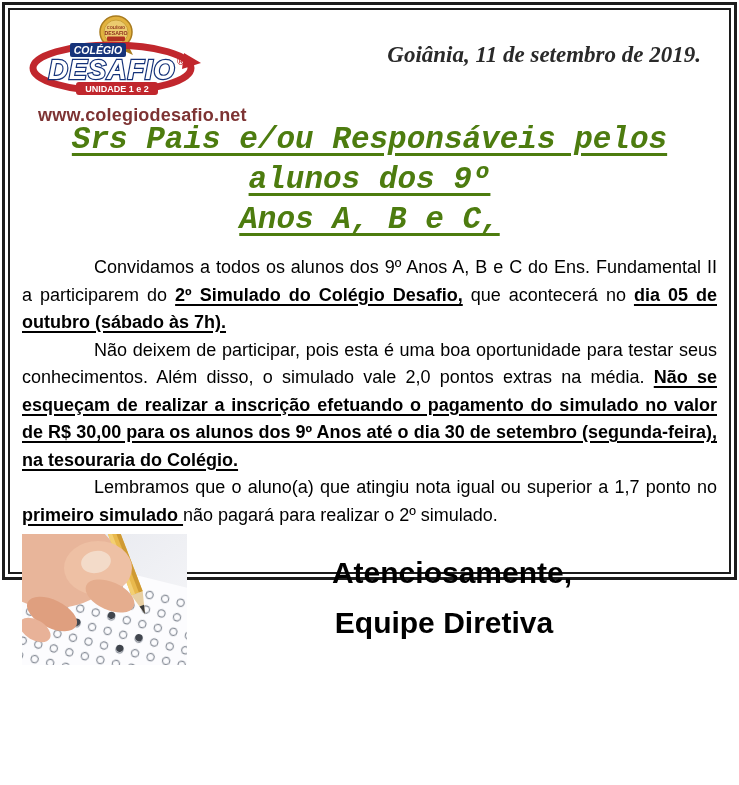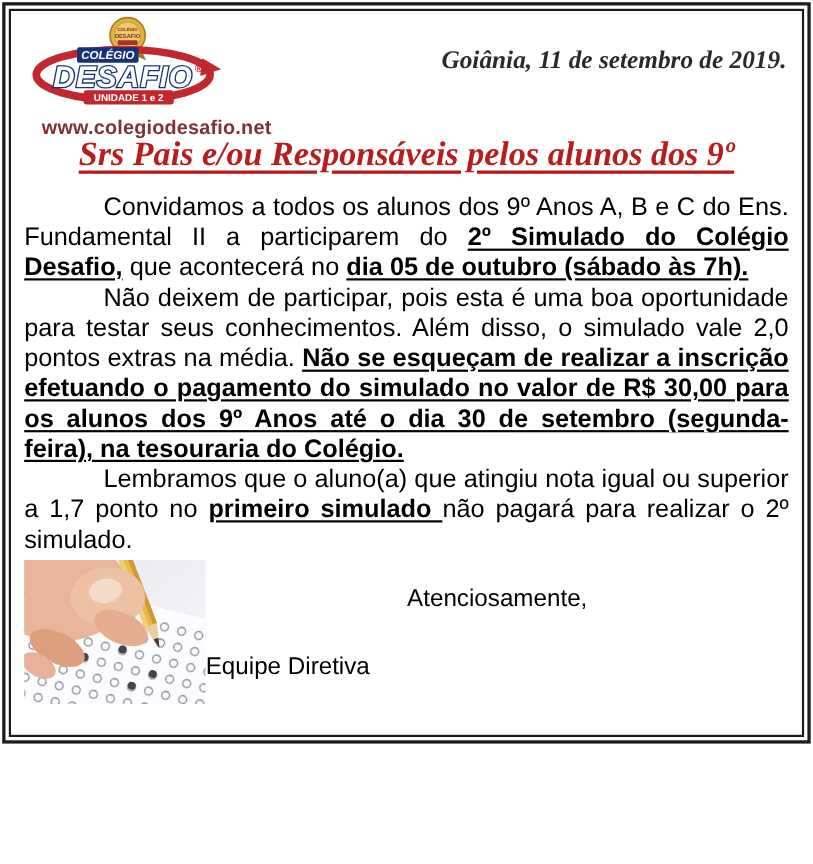--- a/index.html
+++ b/index.html
@@ -1,38 +1,38 @@
 <!DOCTYPE html>
 <html><head>
 <meta charset="utf-8">
 <style>
   html,body{margin:0;padding:0;background:#fff;}
   body{width:739px;height:785px;overflow:hidden;font-family:"Liberation Sans",sans-serif;}
-  .page{box-sizing:border-box;width:735px;height:674px;margin:2px auto 0;border:3px solid #1c1c1c;padding:3px;background:#fff;}
+  .page{box-sizing:border-box;width:735px;height:578px;margin:2px auto 0;border:3px solid #1c1c1c;padding:3px;background:#fff;}
   .inner{box-sizing:border-box;width:100%;height:100%;border:2px solid #1c1c1c;padding:4px 12px 6px;}
   
   .header{display:flex;justify-content:space-between;align-items:flex-start;height:104px;}
   .logo-block{width:200px;padding-left:2px;}
   .website{font-weight:bold;font-size:18px;color:#7d3333;margin:1px 0 0 14px;letter-spacing:.2px;}
-  .date{font-family:"Liberation Serif",serif;font-style:italic;font-weight:bold;font-size:23px;color:#2a2a2a;margin:28px 2px 0 0;}
+  .date{font-family:"Liberation Serif",serif;font-style:italic;font-weight:bold;font-size:23px;color:#2a2a2a;margin:28px 16px 0 0;}
   
-  .title{margin:2px 0 14px;text-align:center;font-family:Liberation Serif, serif;font-style:italic;font-weight:bold;font-size:31px;line-height:40px;color:#b91c1c;}
+  .title{margin:2px 0 14px;text-align:center;font-family:Liberation Mono, monospace;font-style:italic;font-weight:bold;font-size:31px;line-height:40px;color:#4d7c0f;}
   .title span{display:block;text-decoration:underline;text-decoration-thickness:3px;text-underline-offset:5px;}
   
   .body-text{color:#000;}
-  .para{margin:0;text-align:justify;text-indent:72px;font-size:23px;line-height:27.5px;}
+  .para{margin:0;text-align:justify;text-indent:72px;font-size:18px;line-height:27.5px;}
   .b{font-weight:bold;}
   .i{}
   .u{text-decoration:underline;text-decoration-thickness:2px;text-underline-offset:3px;}
   
   .bottom{display:flex;margin-top:5px;}
   .photo{width:165px;height:131px;flex:0 0 165px;display:block;}
-  .sig{flex:1;font-weight:normal;font-size:22px;color:#000;}
+  .sig{flex:1;font-weight:bold;font-size:30px;color:#000;}
   .closing{text-align:center;margin-top:22px;}
-  .team{text-align:left;margin-top:36px;padding-right:16px;}
+  .team{text-align:center;margin-top:16px;padding-right:16px;}
 </style>
 </head>
 <body>
 
 <div class="page">
   <div class="inner">
 
     <div class="header">
       <div class="logo-block">
         <svg viewBox="0 0 178 86" width="178" height="86">
@@ -59,20 +59,21 @@
           <rect x="52" y="68" width="82" height="13" rx="3" fill="#c1272d"></rect>
           <text x="93" y="78" text-anchor="middle" font-size="9" font-weight="bold" fill="#ffffff">UNIDADE 1 e 2</text>
         </svg>
         <div class="website">www.colegiodesafio.net</div>
       </div>
       <div class="date">Goiânia, 11 de setembro de 2019.</div>
     </div>
 
     <h1 class="title">
       <span>Srs Pais e/ou Responsáveis pelos alunos dos 9º</span>
+      <span>Anos A, B e C,</span>
     </h1>
 
     <div class="body-text">
         <p class="para"><span>Convidamos a todos os alunos dos 9º Anos A, B e C do Ens. Fundamental II a participarem do </span><span class="b u">2º Simulado do Colégio Desafio,</span><span> que acontecerá no </span><span class="b u">dia 05 de outubro (sábado às 7h).</span></p>
         <p class="para"><span>Não deixem de participar, pois esta é uma boa oportunidade para testar seus conhecimentos. Além disso, o simulado vale 2,0 pontos extras na média. </span><span class="b u">Não se esqueçam de realizar a inscrição efetuando o pagamento do simulado no valor de R$ 30,00 para os alunos dos 9º Anos até o dia 30 de setembro (segunda-feira), na tesouraria do Colégio.</span></p>
         <p class="para"><span>Lembramos que o aluno(a) que atingiu nota igual ou superior a 1,7 ponto no </span><span class="b u i">primeiro simulado </span><span>não pagará para realizar o 2º simulado.</span></p>
       </div>
 
     <div class="bottom">
       <svg class="photo" viewBox="0 0 165 131">

